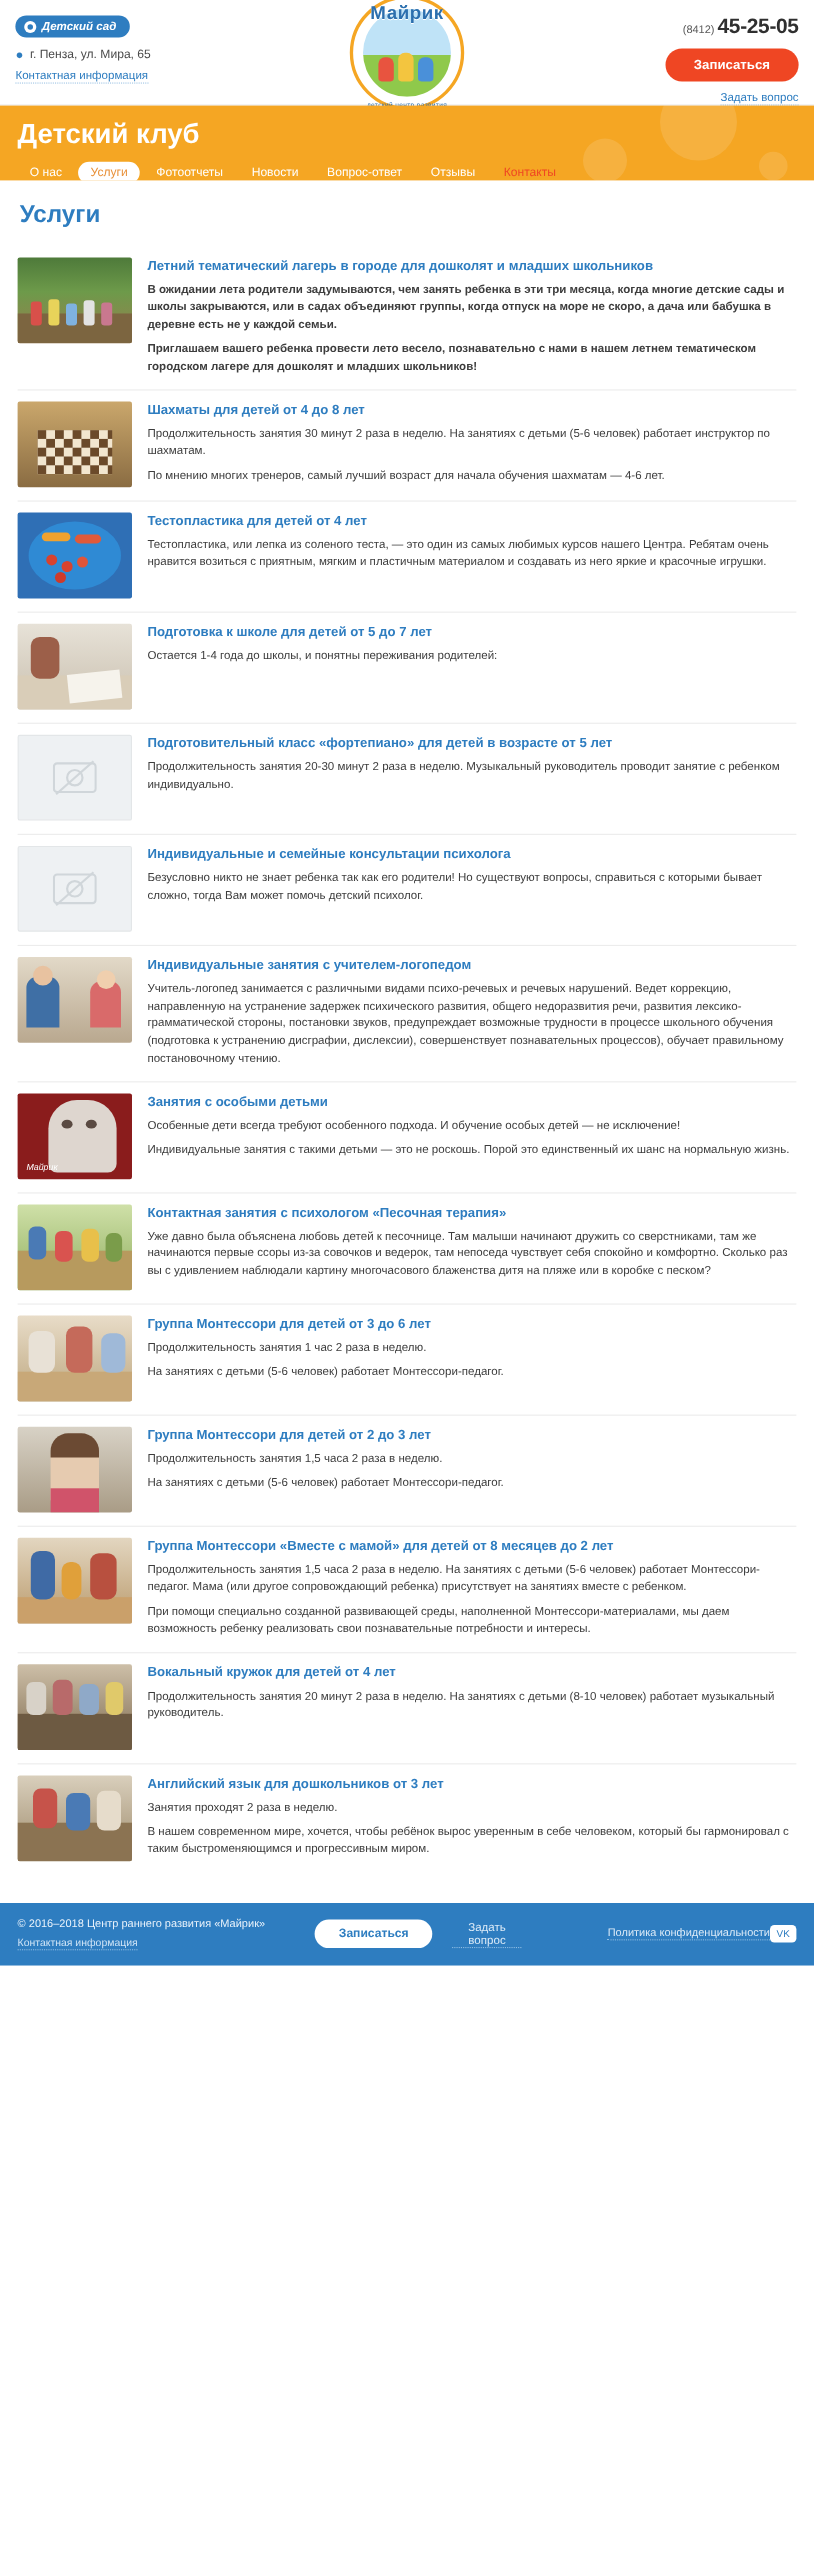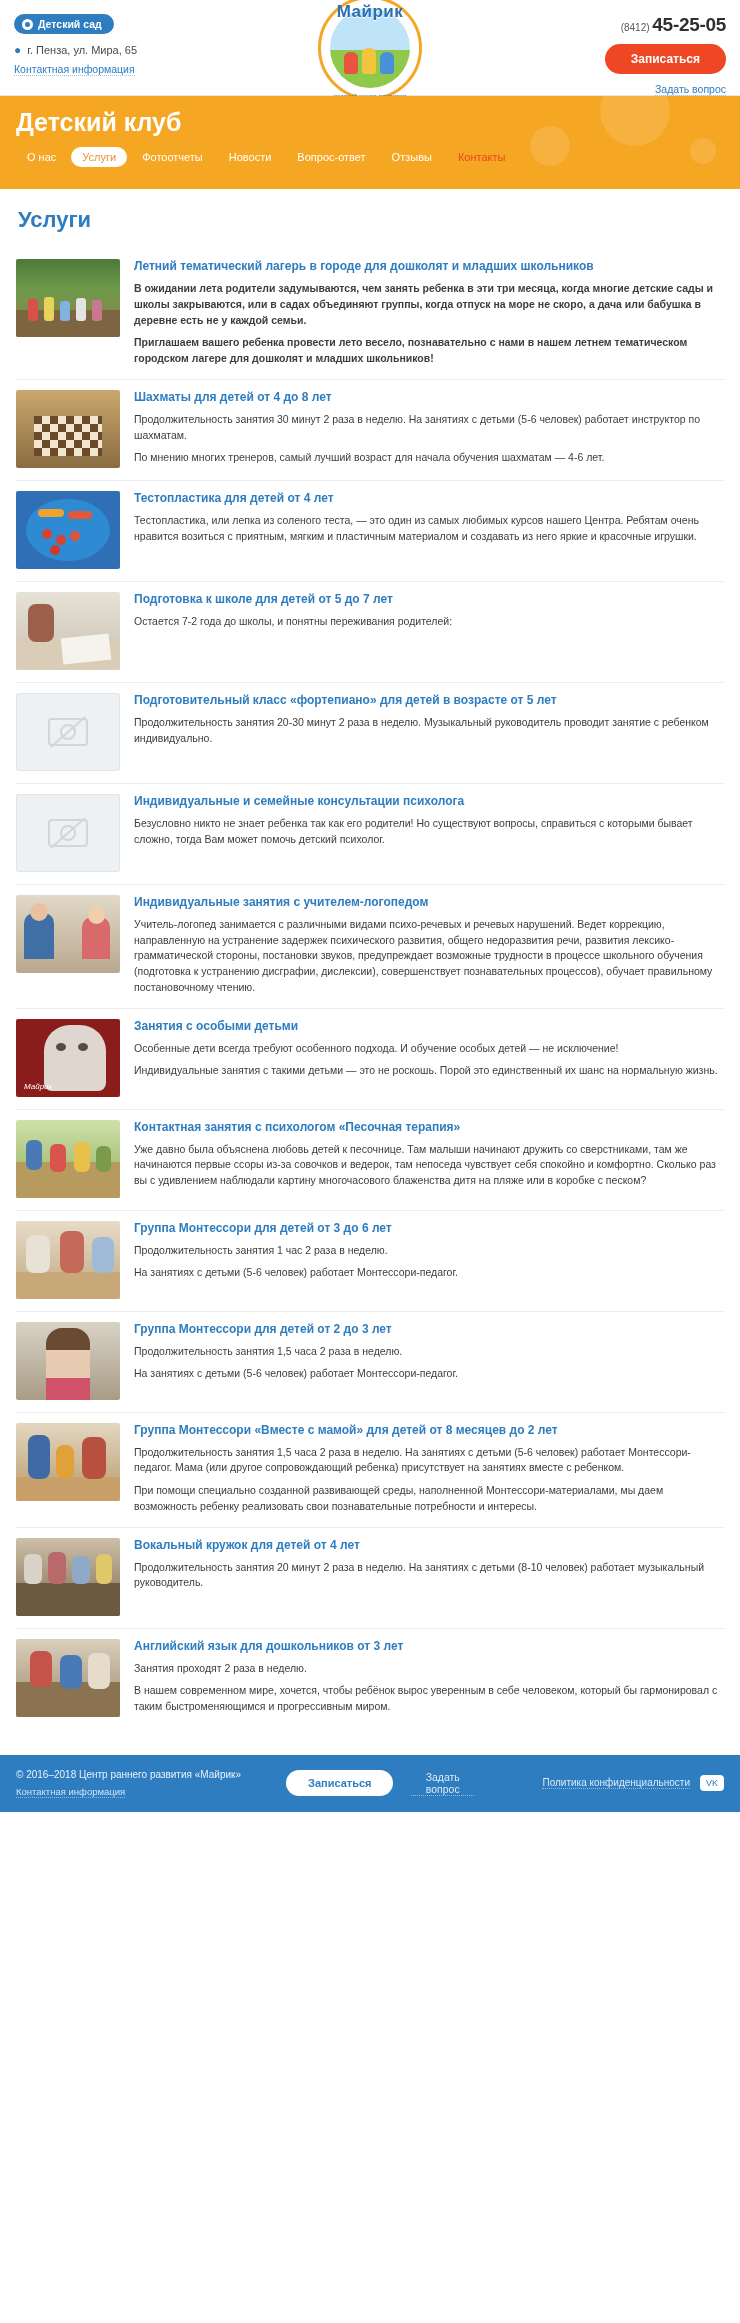--- a/index.html
+++ b/index.html
@@ -13,21 +13,21 @@
     background: #ffffff;
   }
   .page { width: 740px; margin: 0 auto; background: #fff; position: relative; }
 
   
   .topbar { height: 96px; position: relative; border-bottom: 1px solid #e8e8e8; background: #fff; }
   .tb-left { position: absolute; left: 14px; top: 14px; width: 260px; }
   .kindergarten-tab {
     display: inline-flex; align-items: center; gap: 5px;
     background: #2e7dc0; color: #fff; border-radius: 12px;
-    padding: 4px 12px 4px 8px; font-size: 10.5px; font-weight: bold;
+    padding: 4px 12px 4px 8px; font-size: 10.5px; font-weight: bold; font-style: italic;
   }
   .kindergarten-tab .dot {
     width: 11px; height: 11px; border-radius: 50%;
     background: #fff; display: inline-block; position: relative;
   }
   .kindergarten-tab .dot:after{
     content:""; position:absolute; left:3px; top:3px; width:5px; height:5px;
     background:#2e7dc0; border-radius:50%;
   }
   .addr-row { margin-top: 10px; display: flex; align-items: flex-start; gap: 6px; color: #4a4a4a; font-size: 11px; }
@@ -70,21 +70,21 @@
   .btn-signup {
     display: inline-block; margin-top: 8px; background: #ef4623; color: #fff;
     border: none; border-radius: 16px; padding: 8px 26px; font-size: 12px;
     font-weight: bold; cursor: pointer;
   }
   .ask-link { display: block; margin-top: 9px; color: #2e7dc0; font-size: 10.5px; text-decoration: none; border-bottom: 1px dotted #9dc4e4; width: max-content; margin-left: auto; }
 
   
   .club-header {
     background: #f5a623; position: relative; overflow: hidden;
-    padding: 12px 16px 0 16px; height: 93px;
+    padding: 12px 16px 0 16px; height: 68px;
   }
   .club-header .bubble { position: absolute; border-radius: 50%; background: rgba(255,255,255,.13); }
   .club-title { color: #fff; font-size: 25px; font-weight: bold; position: relative; z-index: 2; }
   .nav { position: relative; z-index: 2; margin-top: 10px; display: flex; gap: 4px; flex-wrap: wrap; }
   .nav a {
     color: #fff; font-size: 11px; text-decoration: none; padding: 4px 11px;
     border-radius: 11px; white-space: nowrap;
   }
   .nav a.active { background: #fff; color: #e8913a; }
   .nav a.last { color: #ef4623; }
@@ -105,21 +105,21 @@
   .svc-p:last-child { margin-bottom: 0; }
 
   
   .footer { background: #2e7dc0; color: #fff; padding: 14px 16px; display: flex; align-items: center; }
   .f-left { width: 270px; }
   .f-copy { font-size: 10px; color: #eaf3fb; }
   .f-contact { display: inline-block; margin-top: 6px; color: #cfe4f6; font-size: 9.5px; text-decoration: none; border-bottom: 1px dotted #8fbde3; }
   .f-mid { flex: 1; text-align: center; display: flex; align-items: center; justify-content: center; gap: 18px; }
   .f-btn { background: #fff; color: #2e7dc0; border: none; border-radius: 14px; padding: 7px 22px; font-size: 11px; font-weight: bold; cursor: pointer; }
   .f-ask { color: #dbeaf7; font-size: 10.5px; text-decoration: none; border-bottom: 1px dotted #8fbde3; }
-  .f-right { width: 250px; text-align: right; display: flex; align-items: center; justify-content: flex-end; gap: 10px; }
+  .f-right { width: 250px; text-align: right; display: flex; align-items: center; justify-content: flex-end; }
   .f-policy { color: #dbeaf7; font-size: 10px; text-decoration: none; border-bottom: 1px dotted #8fbde3; }
   .vk { width: 24px; height: 16px; background: #fff; border-radius: 4px; color: #2e7dc0; font-size: 9px; font-weight: normal; display: inline-flex; align-items: center; justify-content: center; }
 </style>
 </head>
 <body>
 
 <div class="page">
 
   <div class="topbar">
 
@@ -223,21 +223,21 @@
     </div>
 
     <div class="service">
       <div class="thumb" style="background:linear-gradient(#e7e2d8,#c9bfae);">
         <div style="position:absolute;left:0;right:0;bottom:0;height:40%;background:#d9cdb8;"></div>
         <div style="position:absolute;left:46px;bottom:8px;width:48px;height:26px;background:#f6f3ec;transform:rotate(-6deg);"></div>
         <div style="position:absolute;left:12px;top:12px;width:26px;height:38px;background:#9c5f49;border-radius:8px;"></div>
       </div>
       <div class="svc-body">
         <div class="svc-title">Подготовка к школе для детей от 5 до 7 лет</div>
-        <p class="svc-p">Остается 7-2 года до школы, и понятны переживания родителей:</p>
+        <p class="svc-p">Остается 1-4 года до школы, и понятны переживания родителей:</p>
       </div>
     </div>
 
     <div class="service">
       <div class="thumb placeholder">
         <svg width="40" height="34" viewBox="0 0 40 34">
           <rect x="1" y="4" width="38" height="26" rx="3" fill="none" stroke="#9aa5ac" stroke-width="2"></rect>
           <circle cx="20" cy="17" r="7" fill="none" stroke="#9aa5ac" stroke-width="2"></circle>
           <line x1="3" y1="32" x2="37" y2="2" stroke="#9aa5ac" stroke-width="2"></line>
         </svg>

